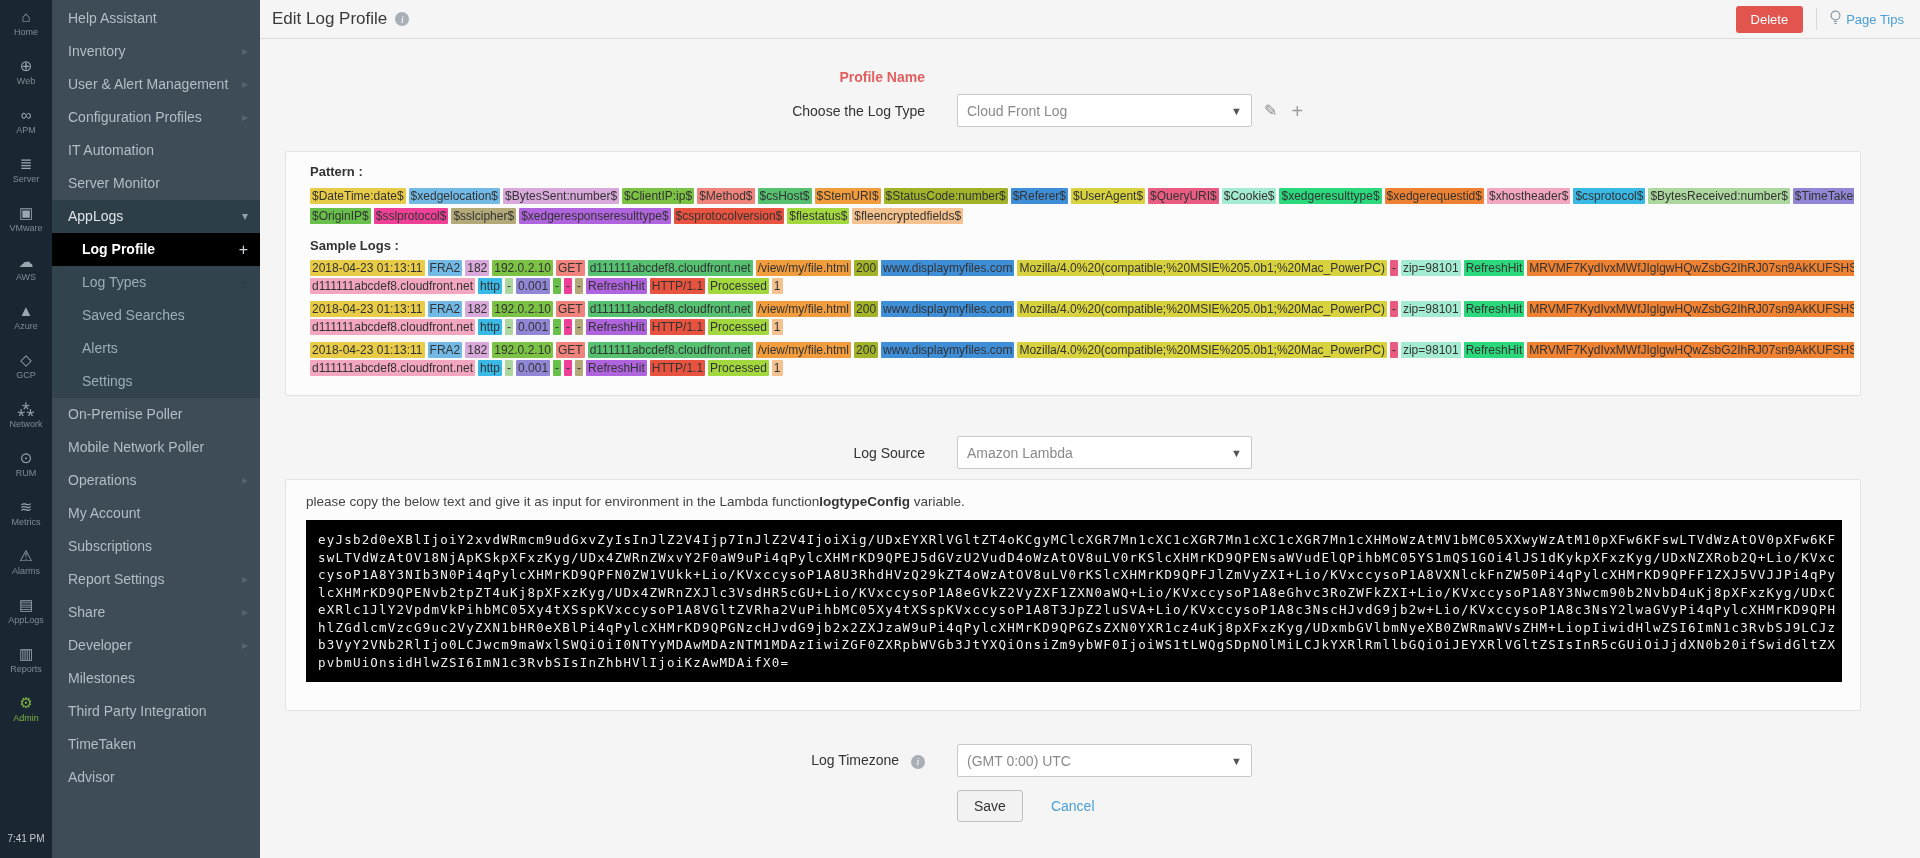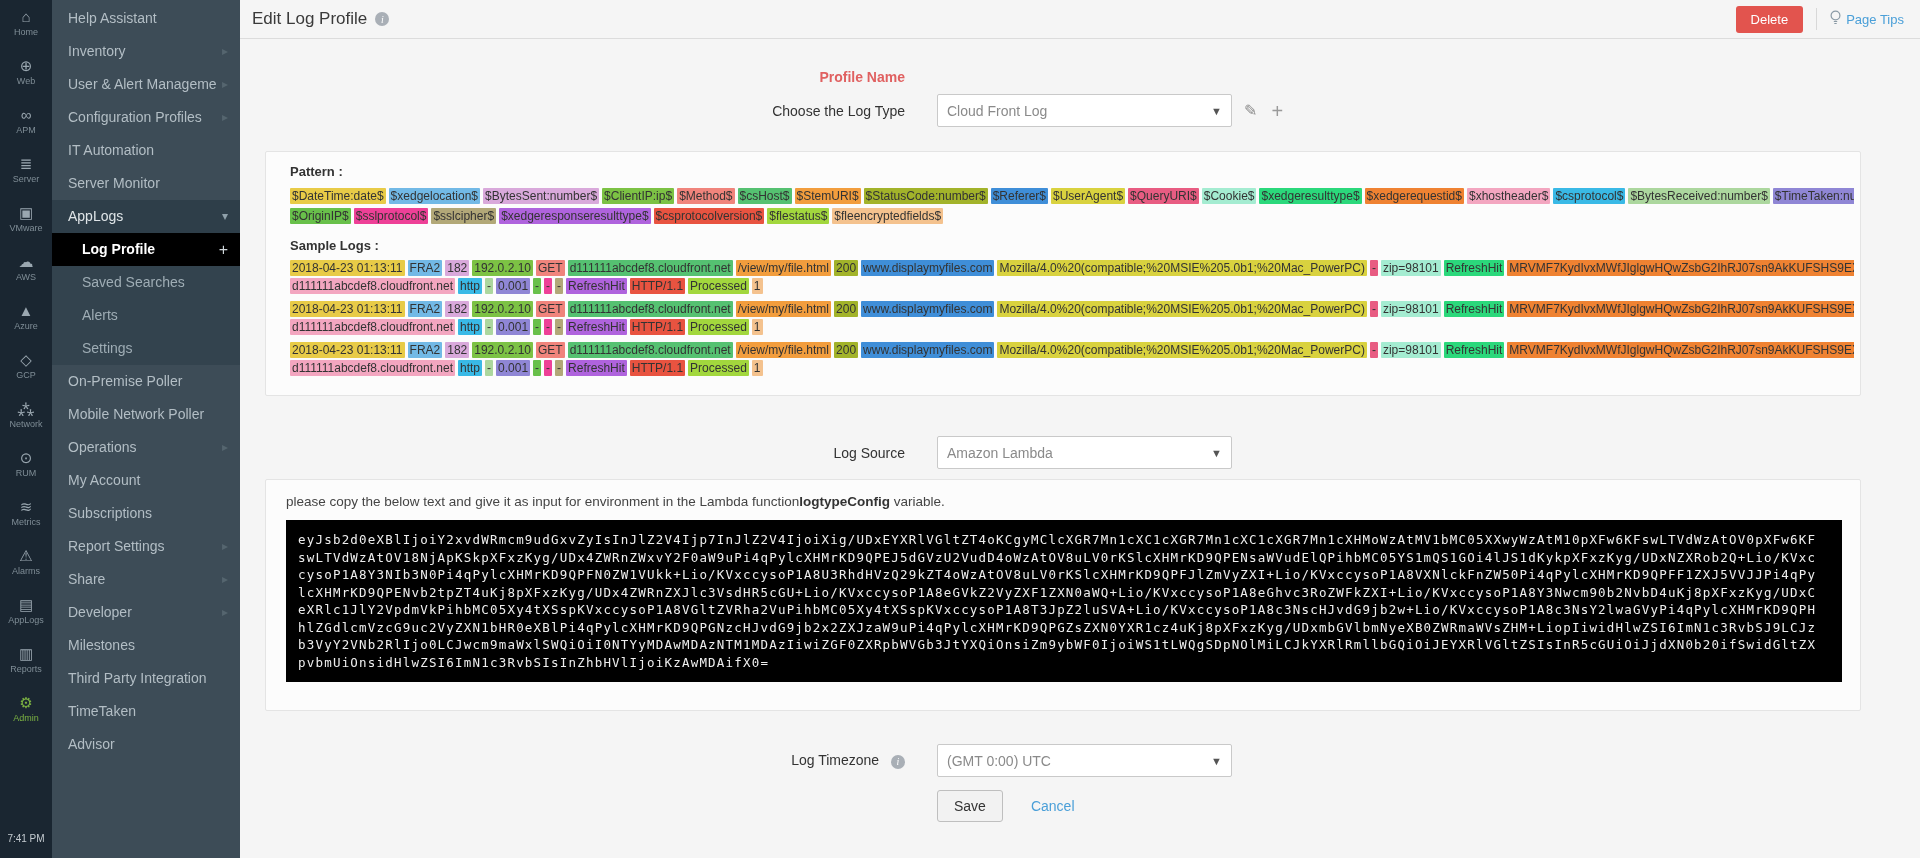--- a/index.html
+++ b/index.html
@@ -9,21 +9,21 @@
 
   
   .rail { width:52px; background:#1a2631; color:#8d9aa3; flex:none; position:relative; padding-top:8px; }
   .rail-item { height:49px; display:flex; flex-direction:column; align-items:center; justify-content:flex-start; cursor:pointer; }
   .rail-glyph { font-size:15px; line-height:18px; color:#9aa7b0; }
   .rail-label { font-size:9px; line-height:11px; color:#7f8d96; margin-top:1px; }
   .rail-item.active .rail-glyph, .rail-item.active .rail-label { color:#7cb342; }
   .rail-time { position:absolute; bottom:14px; width:100%; text-align:center; font-size:10px; color:#c5ccd1; }
 
   
-  .menu { width:188px; background:#3d4c57; flex:none; color:#b3bec5; font-size:14px; padding-top:2px; }
+  .menu { width:208px; background:#3d4c57; flex:none; color:#b3bec5; font-size:14px; padding-top:2px; }
   .menu-item { height:33px; line-height:33px; padding:0 12px 0 16px; display:flex; align-items:center; cursor:pointer; white-space:nowrap; }
   .menu-label { flex:1; overflow:hidden; }
   .chev { color:#55656f; font-size:12px; margin-left:6px; }
   .menu-section { background:#33434e; }
   .menu-section-head { background:#2e3e49; }
   .menu-section-head .menu-label { color:#dfe5e8; }
   .menu-section-head .chev { color:#8fa0aa; }
   .menu-item.sub { padding-left:30px; color:#9fadb5; }
   .menu-item.sub.active { background:#000000; color:#ffffff; font-weight:bold; }
   .plus { font-size:16px; color:#2f3c45; margin-left:6px; }
@@ -170,20 +170,24 @@
         <span class="menu-label">Server Monitor</span>
       </div>
       <div class="menu-section">
         <div class="menu-item menu-section-head">
           <span class="menu-label">AppLogs</span>
           <span class="chev">▾</span>
         </div>
         <div class="menu-item sub active">
           <span class="menu-label">Log Profile</span>
           <span class="plus light">+</span>
+        </div>
+        <div class="menu-item sub">
+          <span class="menu-label">Log Types</span>
+          <span class="plus">+</span>
         </div>
         <div class="menu-item sub">
           <span class="menu-label">Saved Searches</span>
         </div>
         <div class="menu-item sub">
           <span class="menu-label">Alerts</span>
         </div>
         <div class="menu-item sub">
           <span class="menu-label">Settings</span>
         </div>

